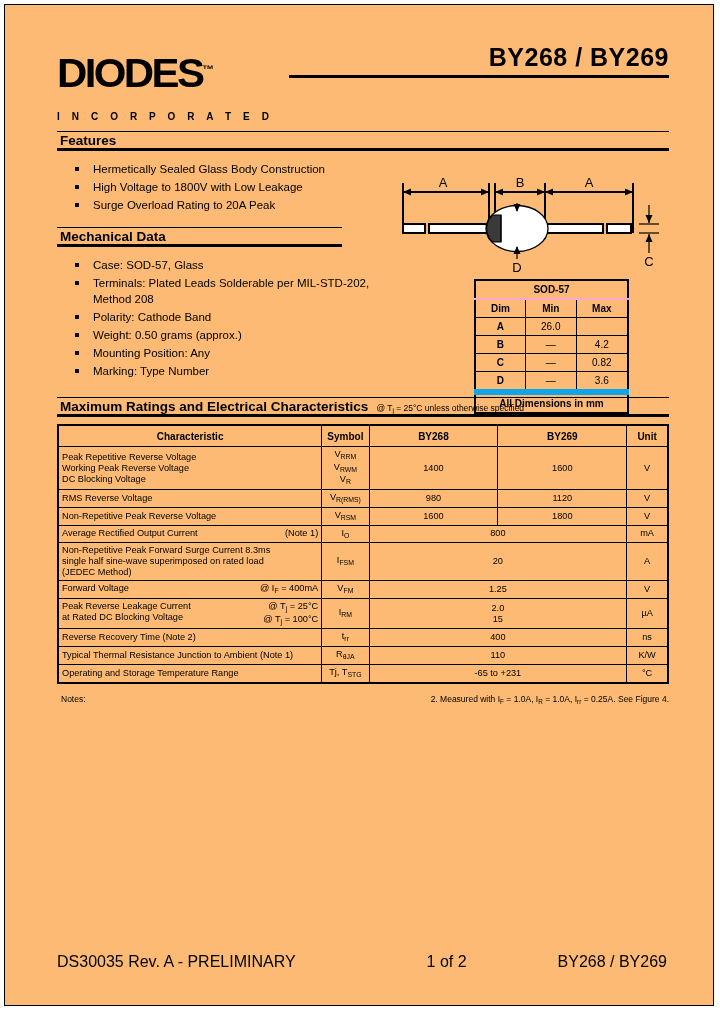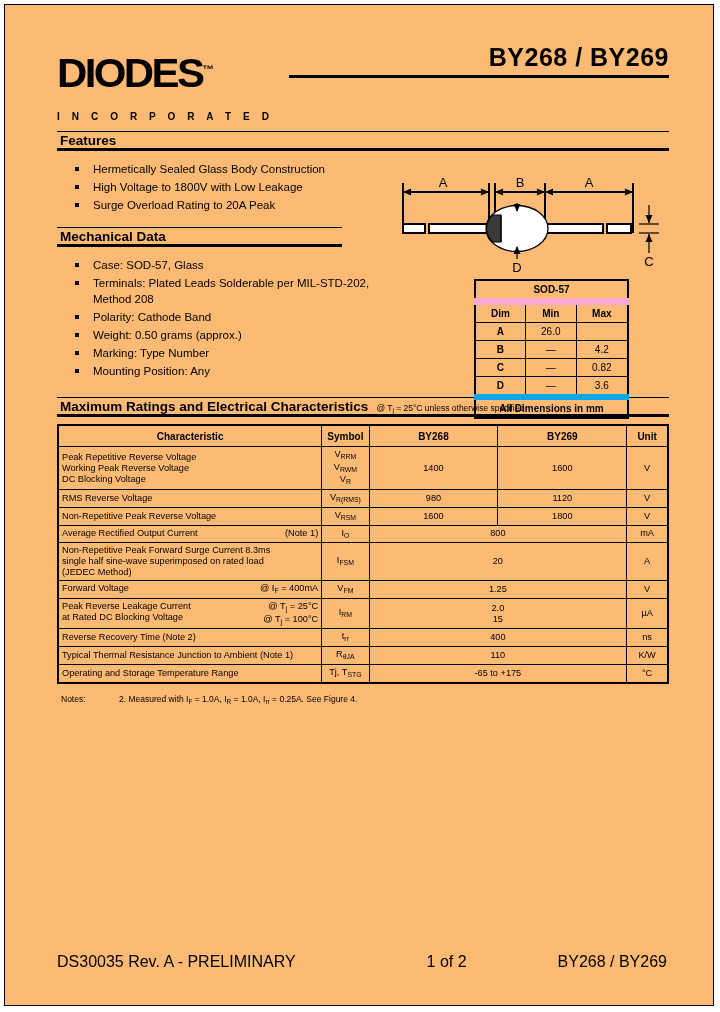--- a/index.html
+++ b/index.html
@@ -161,21 +161,21 @@
     font-size: 10px;
   }
   table.dim td, table.dim th {
     border: 1px solid #000;
     text-align: center;
     padding: 1px 0 2px 0;
     font-weight: bold;
     height: 14px;
   }
   table.dim td.val { font-weight: normal; }
-  table.dim .title-row td { border-bottom: 7px solid #f9a8d4; }
+  table.dim .title-row td { border-bottom: 2px solid #f9a8d4; }
   table.dim .foot td { border-top: 6px solid #0ea5e9; }
 
   
   table.ratings {
     width: 100%;
     border-collapse: collapse;
     border: 2px solid #000;
     font-size: 9.2px;
     margin-top: 7px;
     table-layout: fixed;
@@ -210,20 +210,21 @@
   col.c3 { width: 128px; }
   col.c4 { width: 128px; }
   col.c5 { width: 41px; }
 
   
   .notes {
     margin-top: 9px;
     font-size: 8.5px;
     position: relative;
     line-height: 12px;
+    text-align: right;
   }
   .notes-label {
     position: absolute;
     left: 4px;
     top: 0;
   }
   .notes-body { padding-left: 62px; }
 
   
   .footer {
@@ -265,22 +266,22 @@
         <li>Surge Overload Rating to 20A Peak</li>
       </ul>
 
       <div class="sec-head narrow">Mechanical Data</div>
 
       <ul class="bullets">
         <li>Case: SOD-57, Glass</li>
         <li>Terminals: Plated Leads Solderable per MIL-STD-202, Method 208</li>
         <li>Polarity: Cathode Band</li>
         <li>Weight:  0.50 grams (approx.)</li>
+        <li>Mounting Position: Any</li>
         <li>Marking: Type Number</li>
-        <li>Mounting Position: Any</li>
       </ul>
     </div>
 
     <div class="right-col">
       <div class="drawing">
         <svg width="268" height="112" viewBox="0 0 268 112">
           <g stroke="#000" stroke-width="1.2" fill="none" shape-rendering="crispEdges">
 
             <line x1="6" y1="18" x2="6" y2="68"></line>
             <line x1="92" y1="18" x2="92" y2="74"></line>
@@ -457,21 +458,21 @@
           </tr>
           <tr>
             <td class="charac">Typical Thermal Resistance Junction to Ambient (Note 1)</td>
             <td class="ctr">R<sub>θJA</sub></td>
             <td class="ctr" colspan="2">110</td>
             <td class="ctr">K/W</td>
           </tr>
           <tr>
             <td class="charac">Operating and Storage Temperature Range</td>
             <td class="ctr">Tj, T<sub>STG</sub></td>
-            <td class="ctr" colspan="2">-65 to +175</td>
+            <td class="ctr" colspan="2">-65 to +231</td>
             <td class="ctr">°C</td>
           </tr>
         </tbody>
   </table>
 
   <div class="notes">
     <div class="notes-label">Notes:</div>
     <div class="notes-body">
       <div id="note-1">2. Measured with I<sub>F</sub> = 1.0A, I<sub>R</sub> = 1.0A, I<sub>rr</sub> = 0.25A.  See Figure 4.</div>
     </div>

